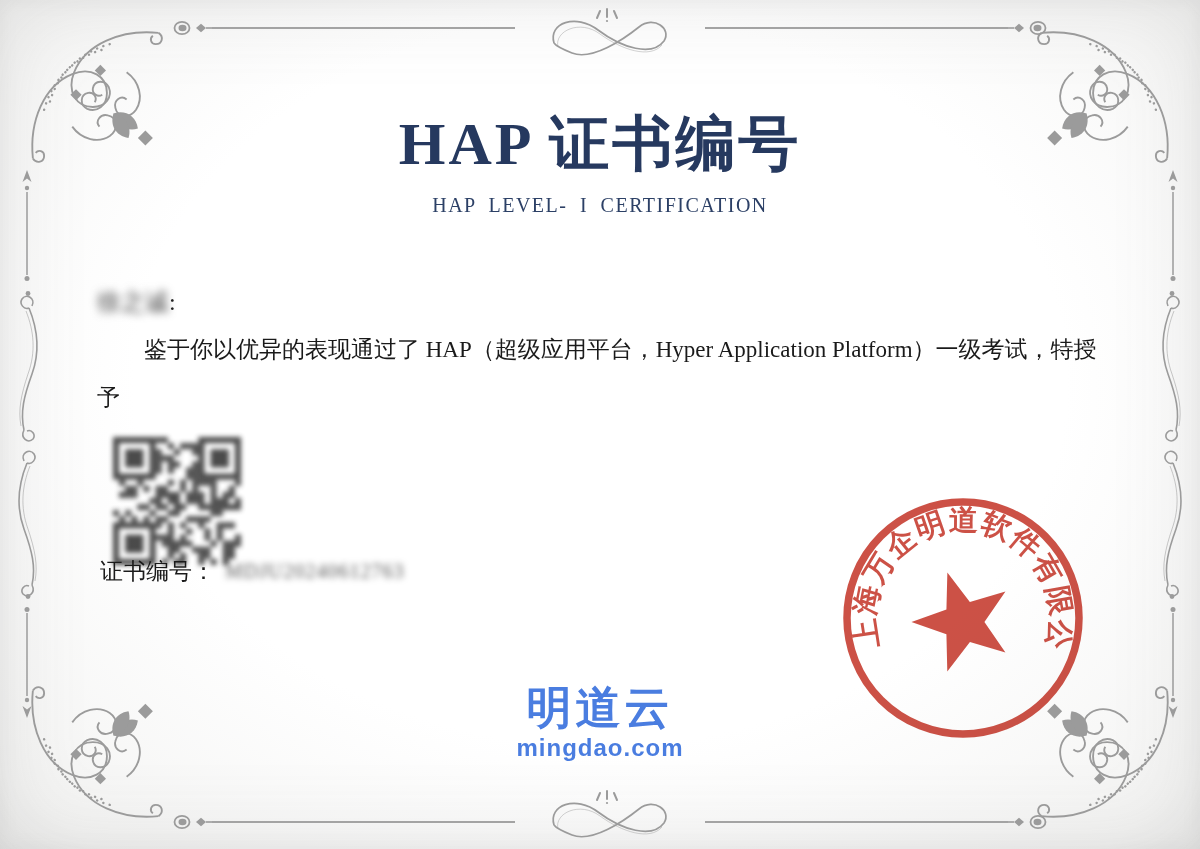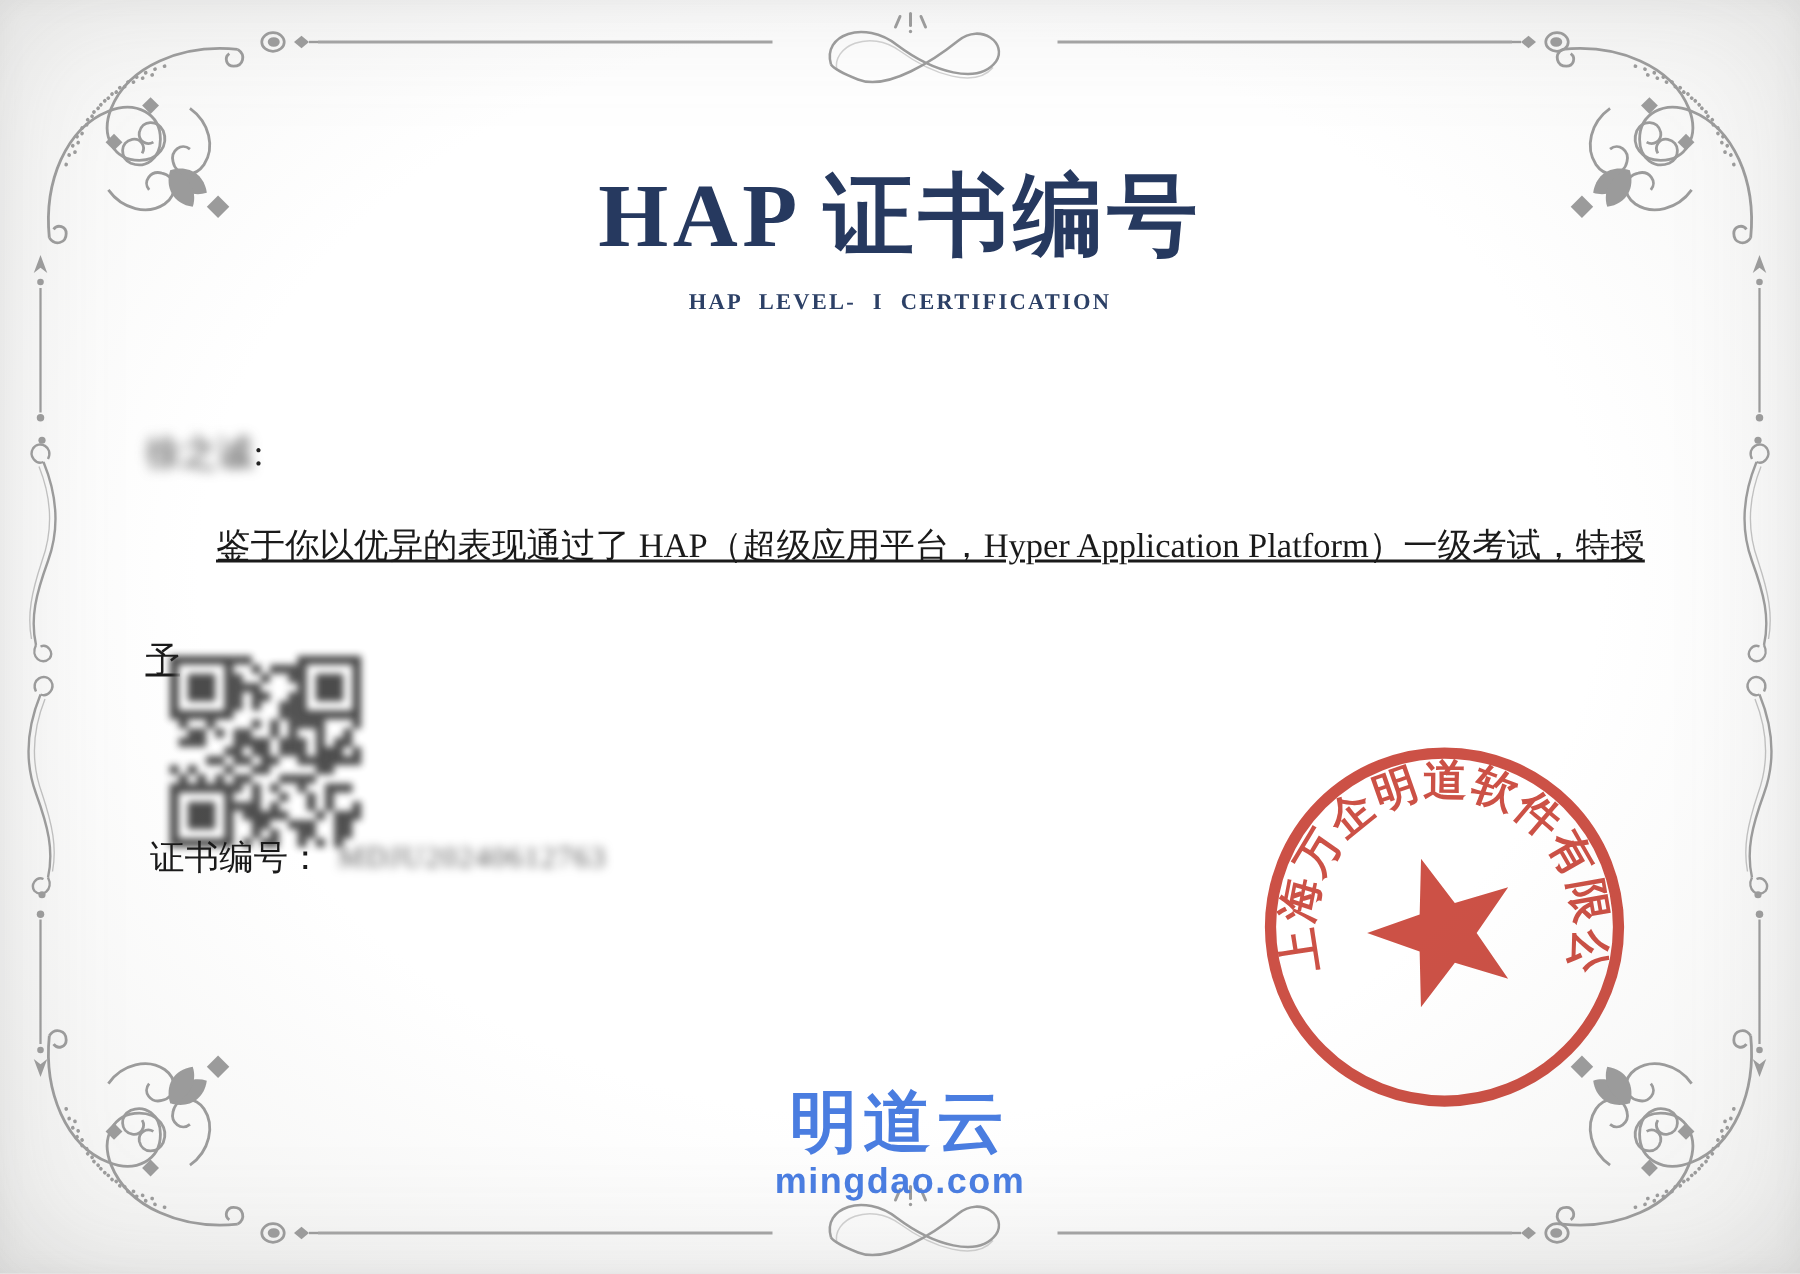--- a/index.html
+++ b/index.html
@@ -10,37 +10,37 @@
     font-family:"Liberation Serif","DejaVu Serif",serif;
   }
   .abs{position:absolute;}
   
   .title{
     top:104px;left:0;width:100%;text-align:center;
     font-size:60px;font-weight:bold;color:#26395f;letter-spacing:3px;
   }
   .subtitle{
     top:194px;left:0;width:100%;text-align:center;
-    font-size:15px;font-weight:bold;color:#2c4066;letter-spacing:1.5px;word-spacing:6px;
+    font-size:20px;font-weight:normal;color:#2c4066;letter-spacing:1.5px;word-spacing:6px;
   }
   .recipient{top:286px;left:97px;font-size:24px;color:#222;}
   .masked-name{filter:blur(4px);color:#3c3c3c;}
   .body-text{
-    top:326px;left:97px;width:1010px;font-size:23px;color:#1a1a1a;line-height:76px;text-decoration:underline;
+    top:326px;left:97px;width:1010px;font-size:23px;color:#1a1a1a;line-height:48px;
   }
   .body-line1{text-indent:47px;}
   .qr-wrap{top:437px;left:113px;width:128px;height:128px;filter:blur(2.4px);opacity:.82;}
   .certno{top:556px;left:100px;font-size:23px;color:#1a1a1a;}
   .certno .masked-certno{
     display:inline-block;margin-left:10px;font-size:20px;letter-spacing:1px;color:#555;
     filter:blur(3.2px);transform:translateY(-1px);
   }
   .dates{top:602px;right:95px;text-align:right;font-size:23px;color:#141414;line-height:44px;z-index:2;}
   .logo{top:680px;left:0;width:100%;text-align:center;z-index:1;
-        font-family:"Liberation Sans","DejaVu Sans",sans-serif;color:#4a7de0;margin-top:40px;}
+        font-family:"Liberation Sans","DejaVu Sans",sans-serif;color:#4a7de0;}
   .logo .wordmark{font-size:45px;font-weight:bold;letter-spacing:4px;line-height:56px;}
   .logo .domain{font-size:24px;font-weight:bold;letter-spacing:1px;line-height:24px;}
   
   .stamp{top:486px;left:831px;width:264px;height:264px;z-index:3;
          mix-blend-mode:multiply;opacity:.88;filter:blur(.3px);}
   
   .orn{color:#9b9b9b;}
   .hline{height:1.6px;background:#a3a3a3;}
 </style>
 </head>

